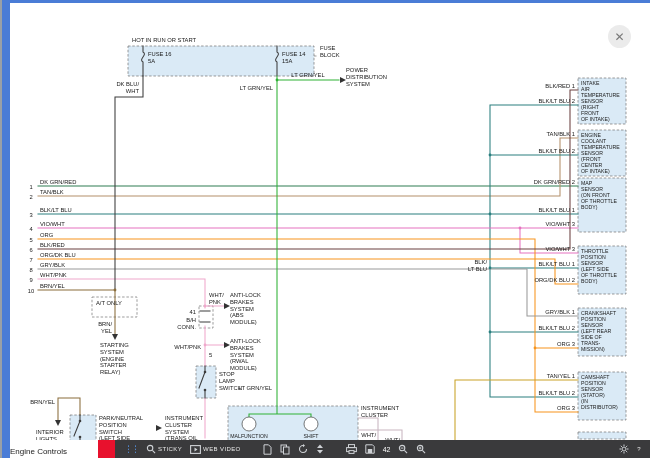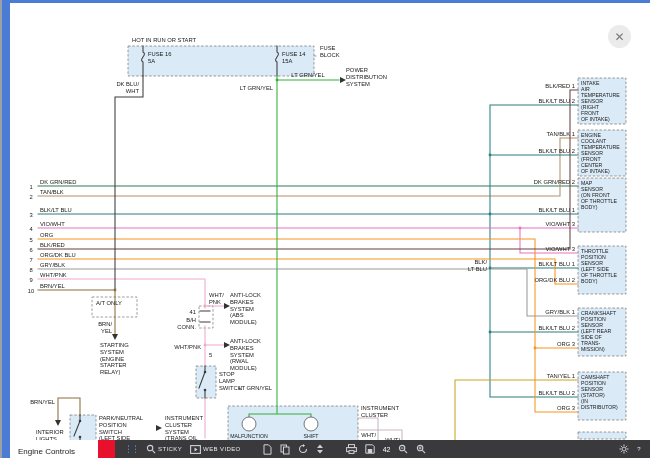--- a/index.html
+++ b/index.html
@@ -4,21 +4,21 @@
 <style>
   *{margin:0;padding:0;box-sizing:border-box}
   html,body{width:650px;height:458px;overflow:hidden;background:#fff;font-family:"Liberation Sans",sans-serif}
   .app{position:relative;width:650px;height:458px;background:#fff;overflow:hidden}
   .top-edge{position:absolute;left:0;top:0;width:100%;height:3px;background:var(--accent-blue,#4a7cd6)}
   .left-edge{position:absolute;left:0;top:0;width:10px;height:100%;background:var(--accent-blue,#4a7cd6);border-left:2px solid #9aa0a6}
   .canvas{position:absolute;left:10px;top:3px;right:0;bottom:18px;background:#fff}
   svg.diagram{display:block}
   .close-btn{position:absolute;top:25px;right:19px;width:23px;height:23px;border-radius:50%;background:#ebebeb;color:#777;display:flex;align-items:center;justify-content:center;font-size:12px;cursor:pointer;z-index:5}
   .footer{position:absolute;left:10px;right:0;bottom:0;height:18px;display:flex;align-items:stretch;overflow:hidden;z-index:6}
-  .footer-title{width:88px;background:#fff;font-size:8px;color:#222;padding-left:8px;padding-top:7px;white-space:nowrap}
+  .footer-title{width:88px;background:#fff;font-size:8px;color:#222;padding-left:0;padding-top:7px;white-space:nowrap}
   .stop-btn{width:17px;background:var(--red-button,#e8112d)}
   .toolbar{flex:1;background:var(--toolbar-bg,#3a3a3c);display:flex;align-items:center;gap:8px;padding:0 9px;color:#ddd}
   .tb-item{display:flex;align-items:center;gap:2px;cursor:pointer}
   .tb-label{font-size:6px;letter-spacing:.4px;color:#e8e8e8;white-space:nowrap}
   .grip{color:#5aa2ff;font-size:9px;letter-spacing:-2px;cursor:pointer}
   .page-num{font-size:7px;color:#fff}
   .gap{margin-left:14px}
   .right{margin-left:auto}
   
   .w{fill:none;stroke-width:1.05;stroke-linecap:square}

